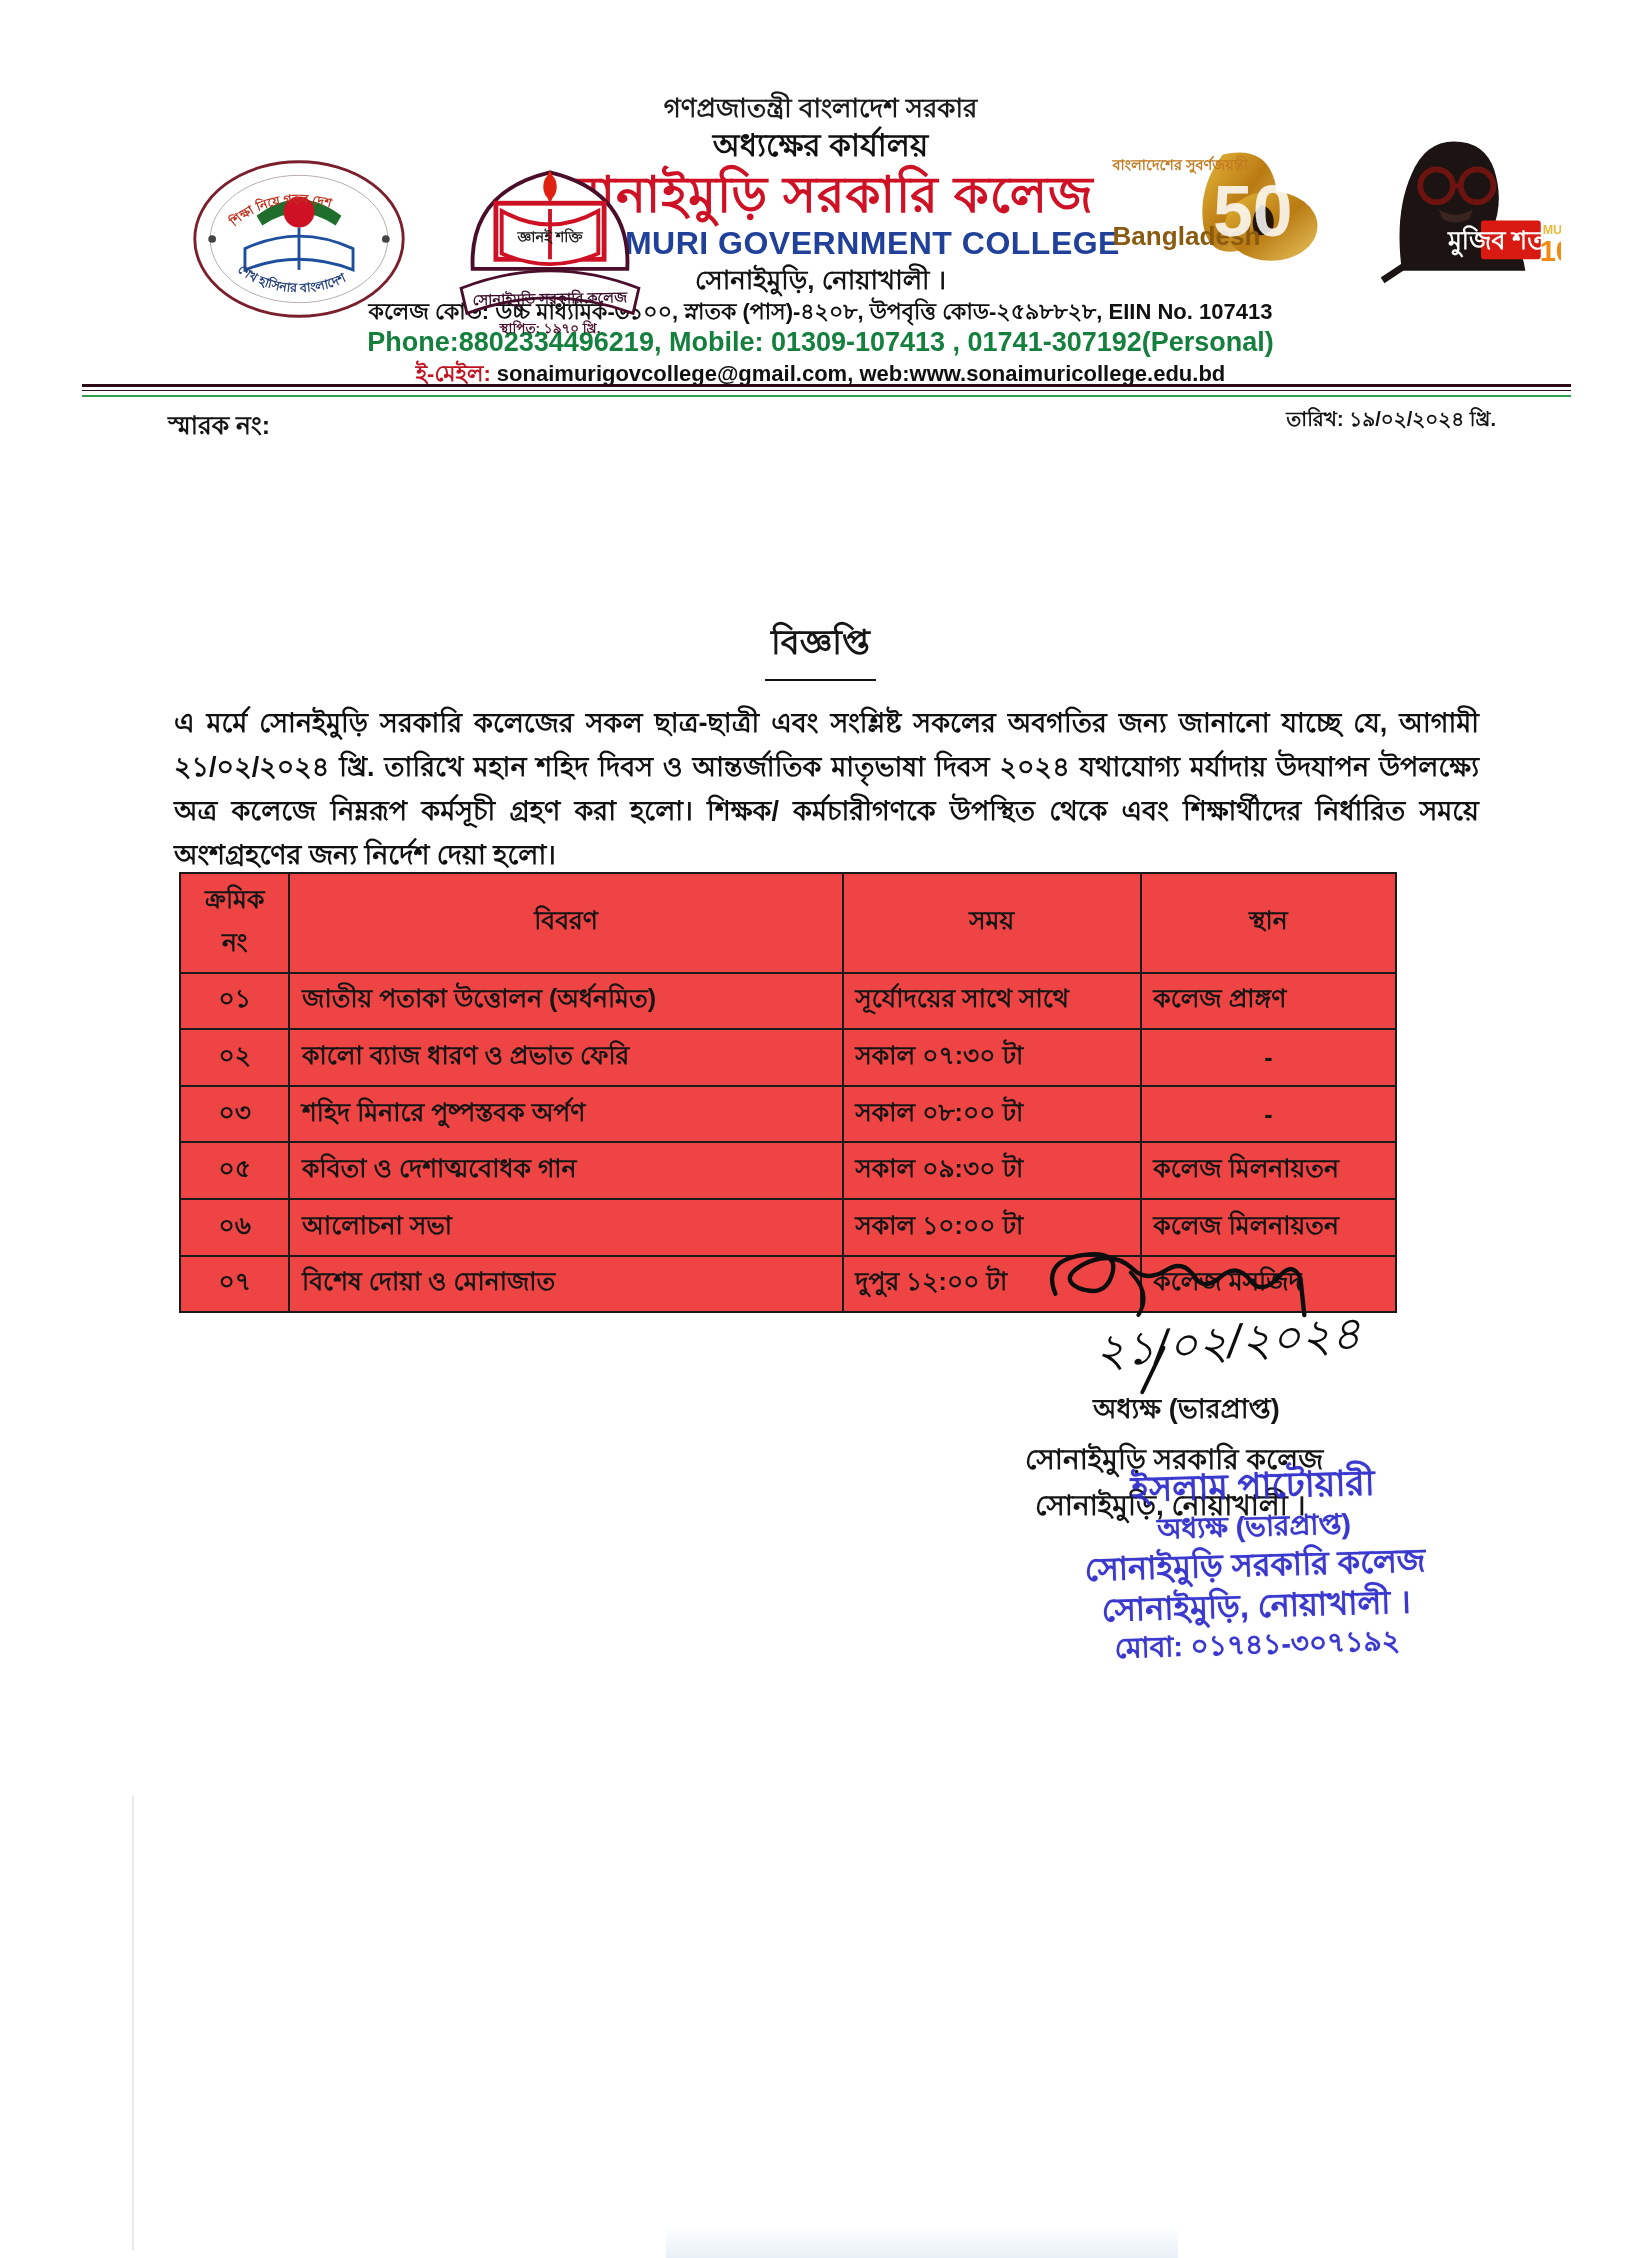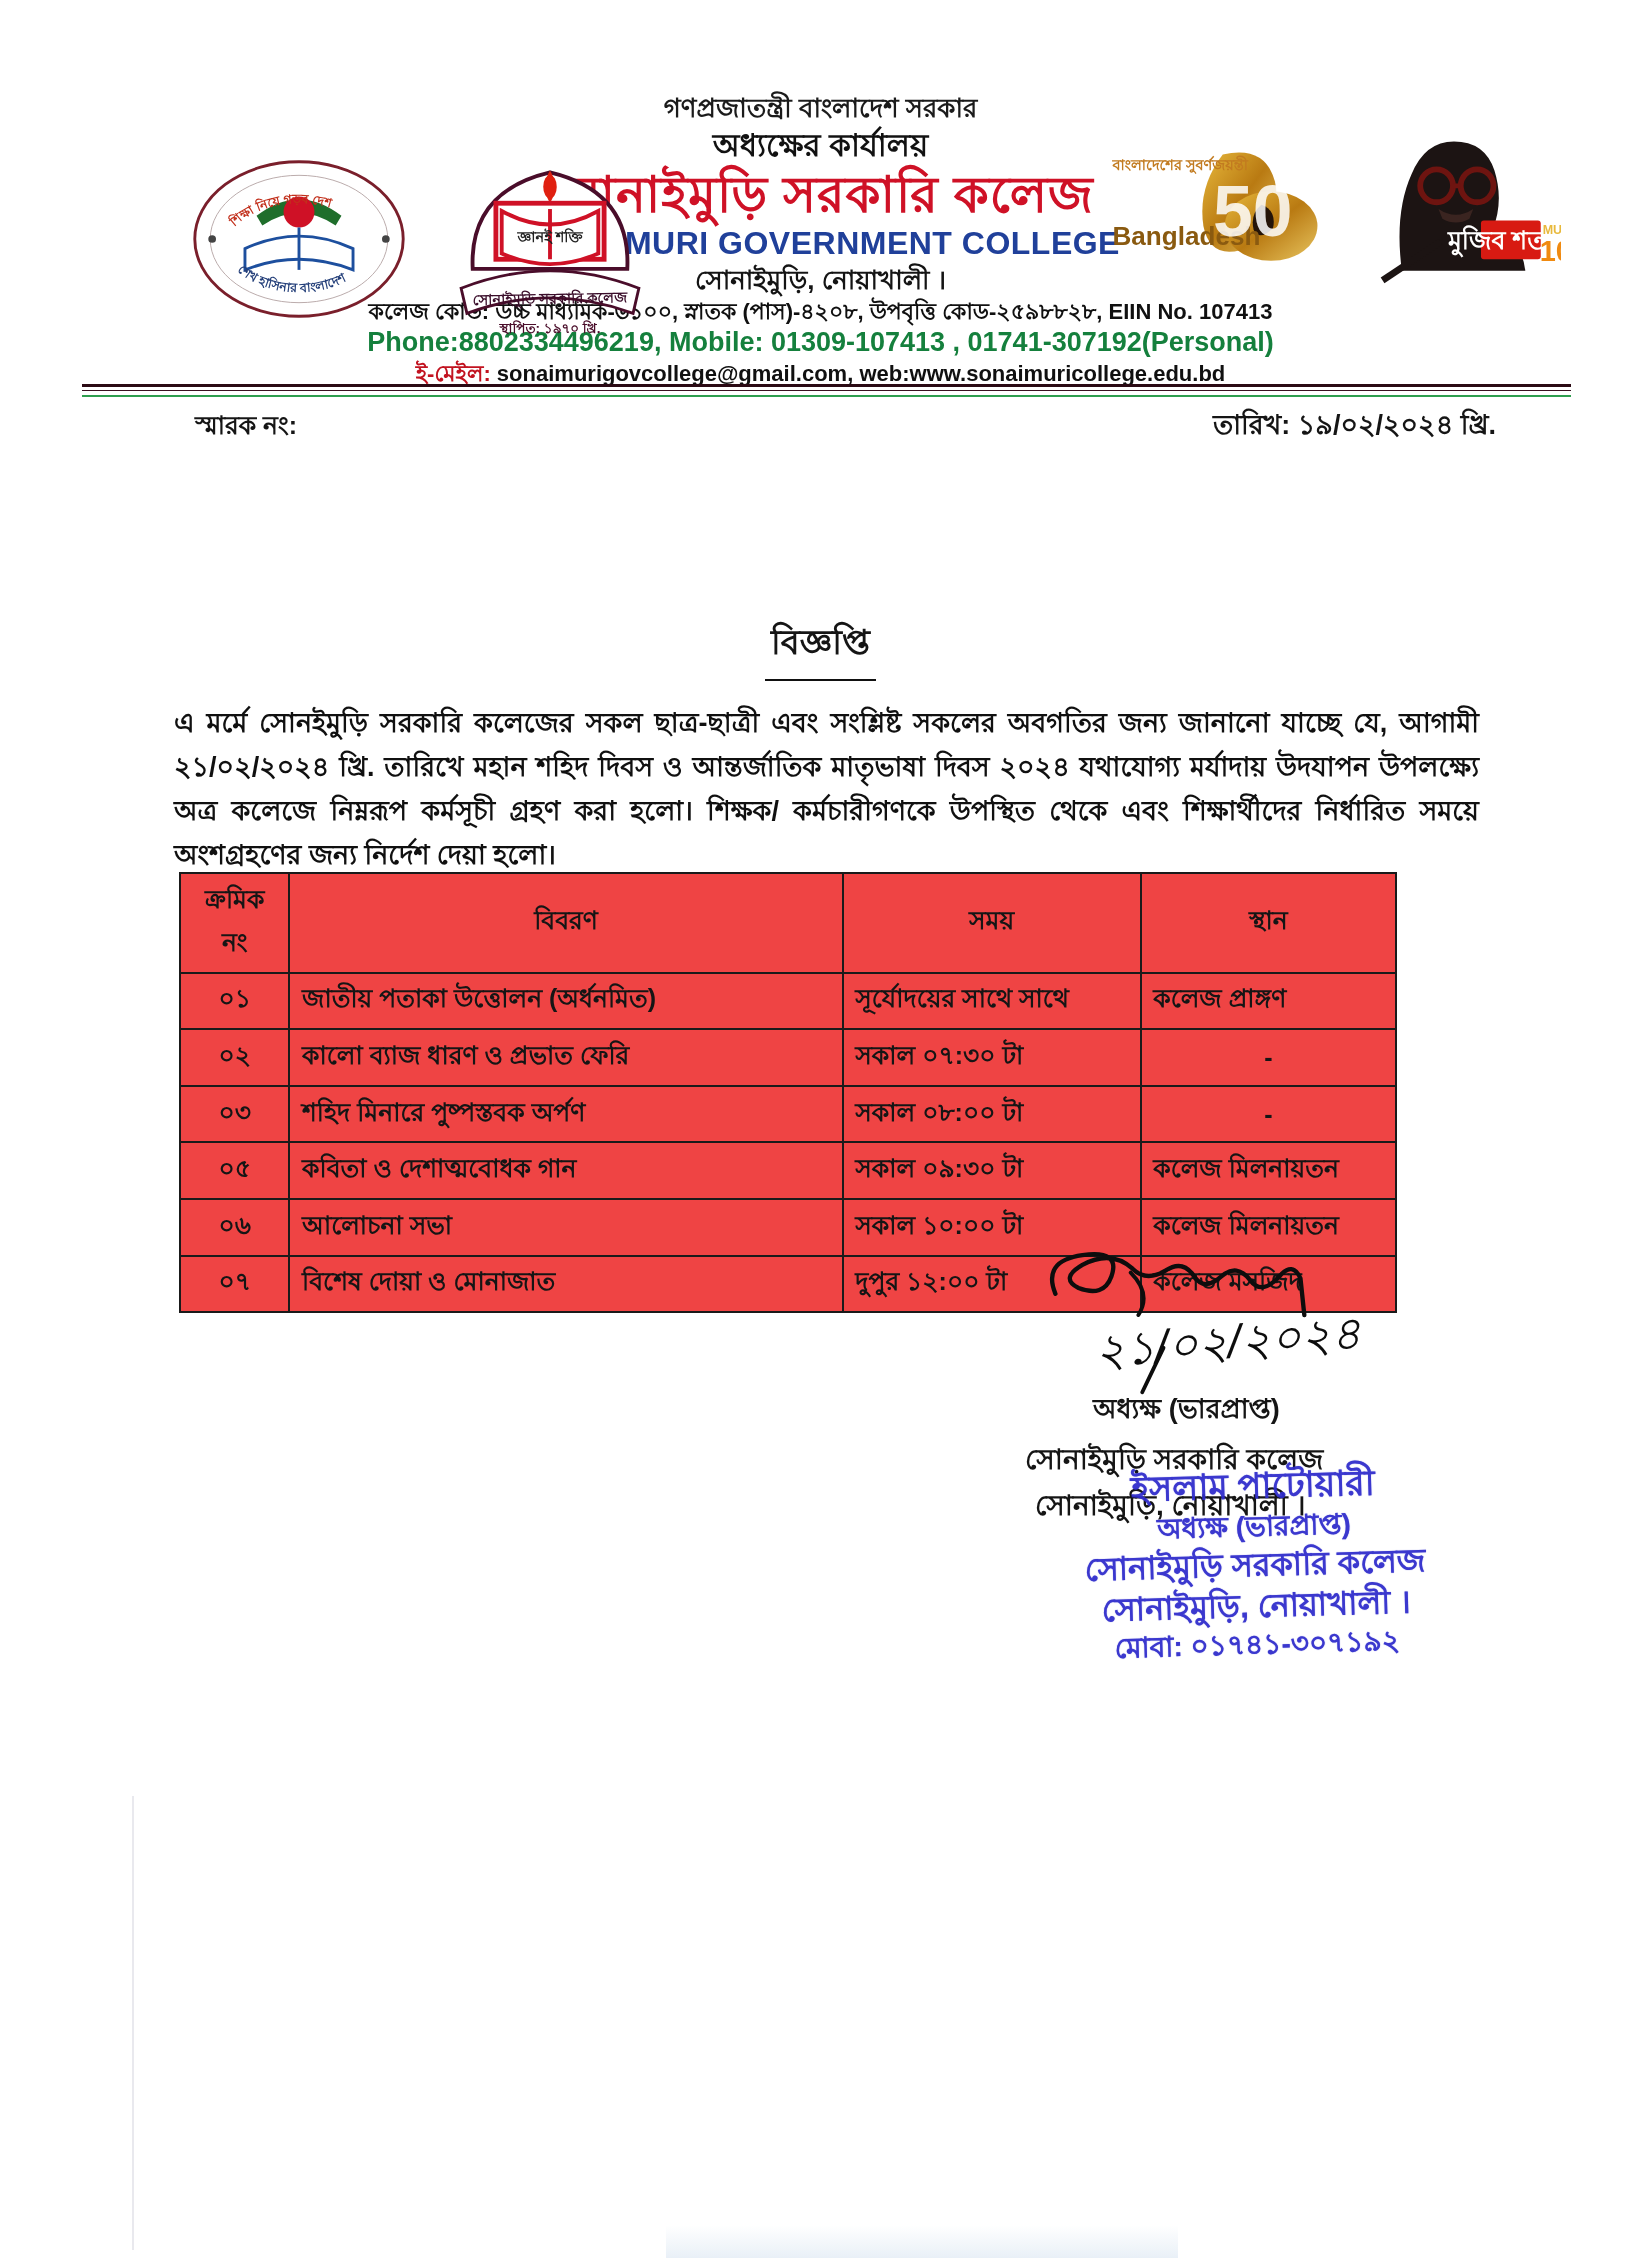--- a/index.html
+++ b/index.html
@@ -15,22 +15,22 @@
   .addr-line{font-size:26px;font-weight:600;color:#141414;margin-top:1.9px;}
   .codes-line{font-size:22px;font-weight:700;color:#101010;margin-top:3.9px;}
   .phone-line{font-size:27px;font-weight:700;color:#15803d;margin-top:1.9px;}
   .email-line{font-size:22px;font-weight:700;color:#101010;margin-top:1.9px;}
   .email-label{color:#c21320;}
   
   .rule-dark{left:82px;right:70px;top:384px;height:0;border-top:3.9px solid #2b0a14;}
   .rule-dark2{left:82px;right:70px;top:390px;height:0;border-top:1.9px solid #3a1020;}
   .rule-green{left:82px;right:70px;top:395px;height:0;border-top:2.9px solid #2f9e4f;}
   
-  .memo{left:195px;top:406px;font-size:25px;font-weight:600;}
-  .issue-date{right:145px;top:404px;font-size:27px;font-weight:700;}
+  .memo{left:168px;top:406px;font-size:25px;font-weight:600;}
+  .issue-date{right:145px;top:404px;font-size:20px;font-weight:700;}
   
   .notice-title{left:0;right:0;top:616px;text-align:center;}
   .notice-title span{display:inline-block;font-size:34px;font-weight:800;
       border-bottom:2.9px solid #111;padding:0 5.8px 5.8px;}
   
   .notice-body{left:174px;width:1305px;top:701px;font-size:27px;line-height:1.63;
       text-align:justify;font-weight:600;color:#101010;}
   
   .sched{left:179px;top:872px;width:1218px;}
   table{border-collapse:collapse;width:100%;background:#ef4444;}

